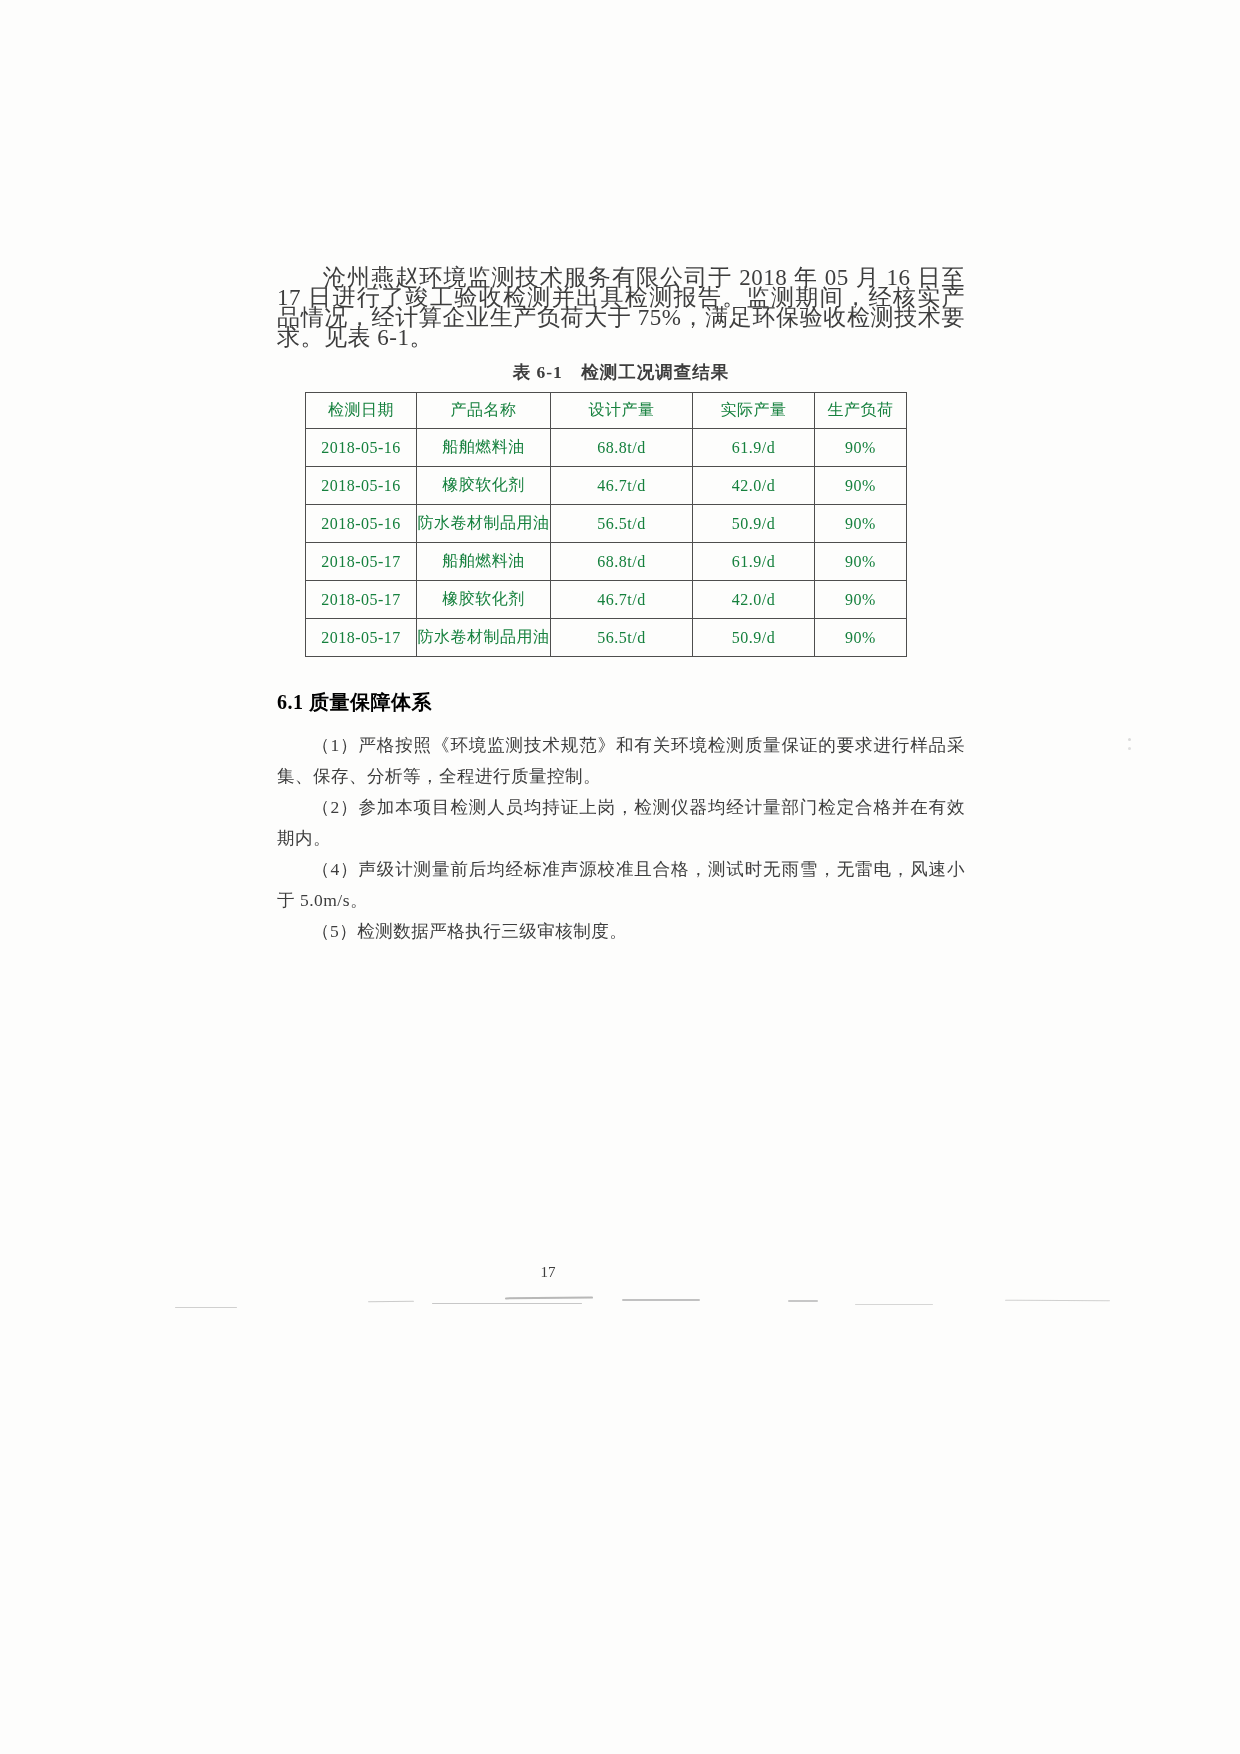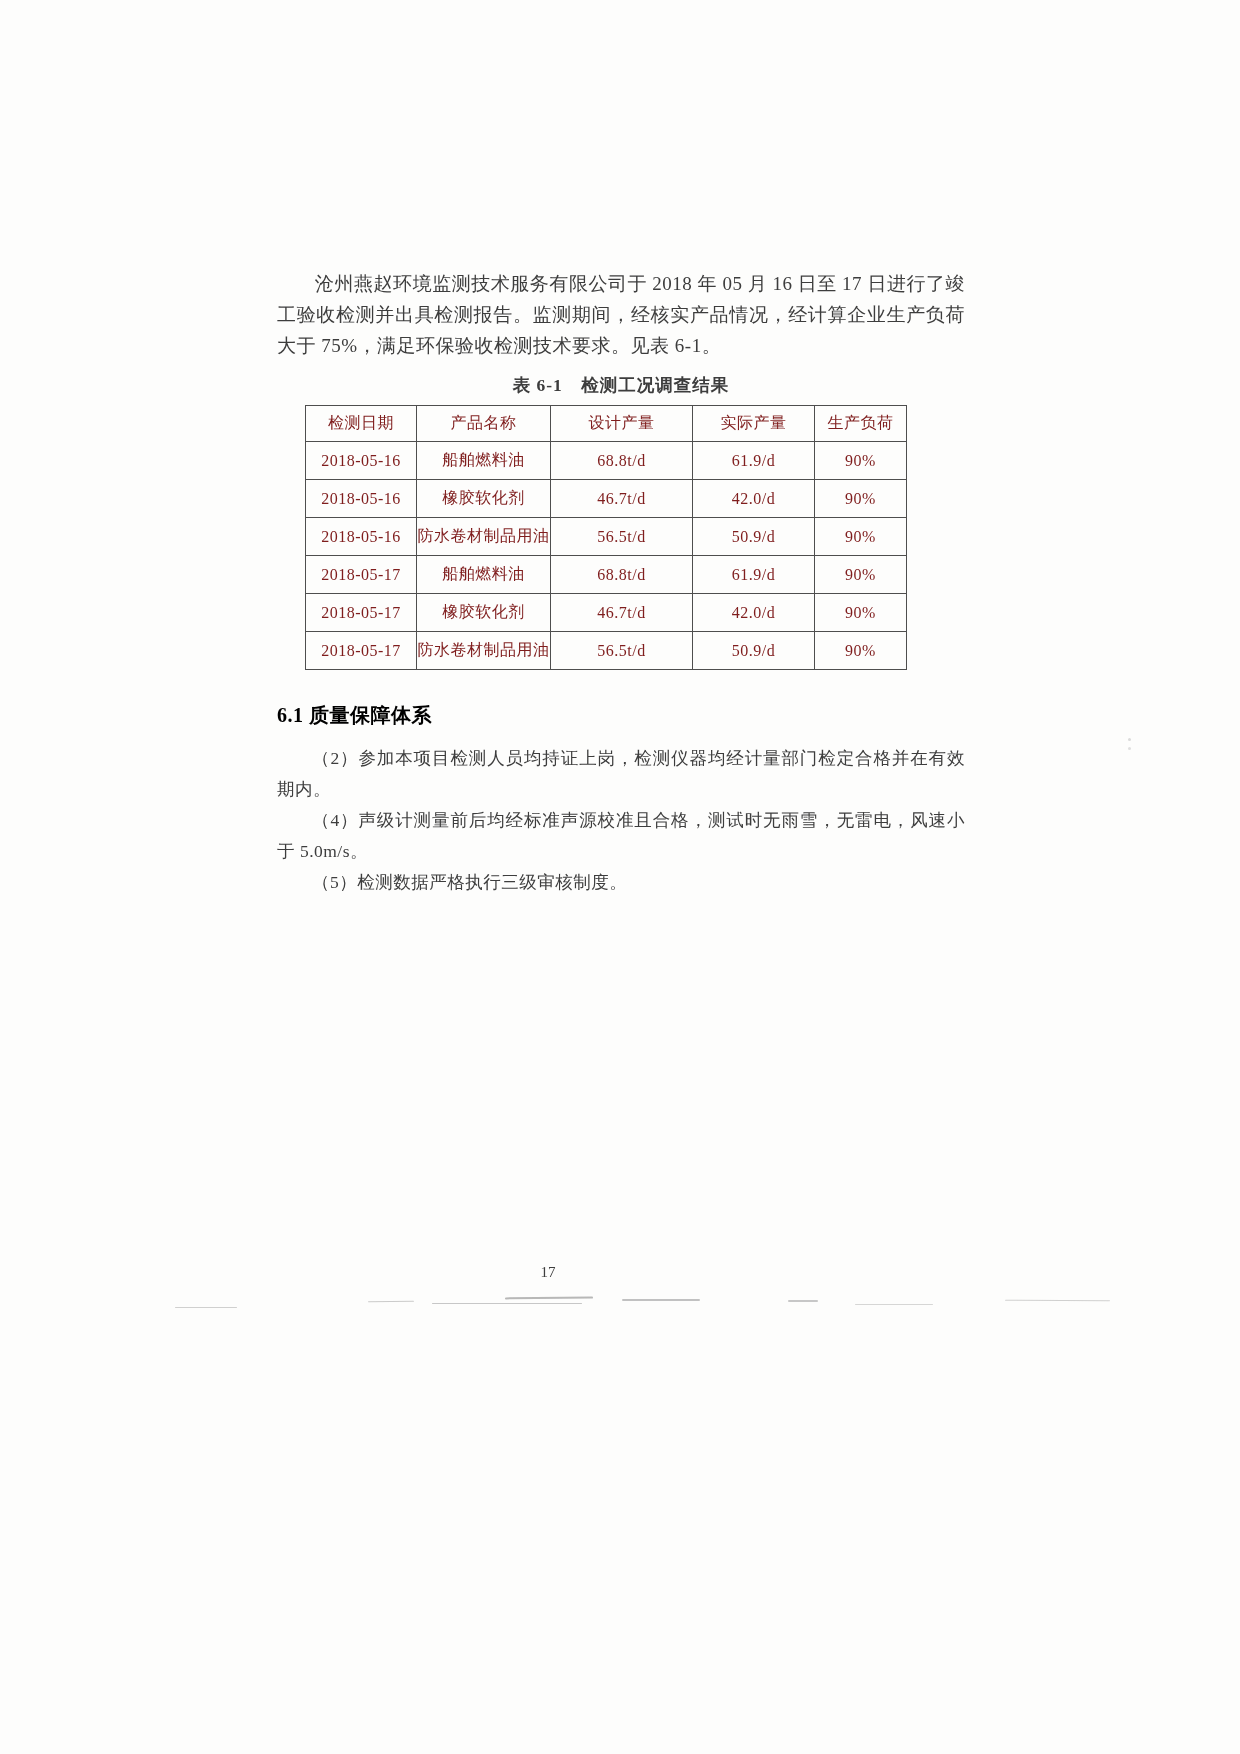--- a/index.html
+++ b/index.html
@@ -19,22 +19,22 @@
   .h-section{
     font-size:23px;
     font-weight:bold;
     color:#333;
     letter-spacing:1px;
     white-space:pre-wrap;
     margin:0;
   }
   .intro{
     margin:20px 0 0 0;
-    font-size:19px;
-    line-height:31px;
+    font-size:23px;
+    line-height:20px;
     text-align:justify;
     text-indent:2em;
     letter-spacing:0.5px;
   }
   .tbl-caption{
     margin:12px 0 0 0;
     text-align:center;
     font-weight:bold;
     font-size:17.5px;
     letter-spacing:1px;
@@ -45,21 +45,21 @@
     margin:8px 0 0 28px;
     width:601px;
     table-layout:fixed;
   }
   table.wc th, table.wc td{
     border:1px solid #4e4e4e;
     text-align:center;
     vertical-align:middle;
     font-size:16px;
     font-weight:normal;
-    color:#7f1d1d;
+    color:#15803d;
     padding:0;
     height:37px;
     letter-spacing:0.5px;
   }
   table.wc th{height:35px;}
   table.wc .c1{width:111px;}
   table.wc .c2{width:134px;}
   table.wc .c3{width:142px;}
   table.wc .c4{width:122px;}
   table.wc .c5{width:92px;}
@@ -181,20 +181,21 @@
           <td>56.5t/d</td>
           <td>50.9/d</td>
           <td>90%</td>
         </tr>
       </tbody>
     </table>
 
     <h2 class="h-sub">6.1 质量保障体系</h2>
 
     <div class="items">
+      <p>（1）严格按照《环境监测技术规范》和有关环境检测质量保证的要求进行样品采集、保存、分析等，全程进行质量控制。</p>
       <p>（2）参加本项目检测人员均持证上岗，检测仪器均经计量部门检定合格并在有效期内。</p>
       <p>（4）声级计测量前后均经标准声源校准且合格，测试时无雨雪，无雷电，风速小于 5.0m/s。</p>
       <p>（5）检测数据严格执行三级审核制度。</p>
     </div>
 
   </div>
 
   <div class="page-number">17</div>
 
   <div class="artifact a1"></div>

